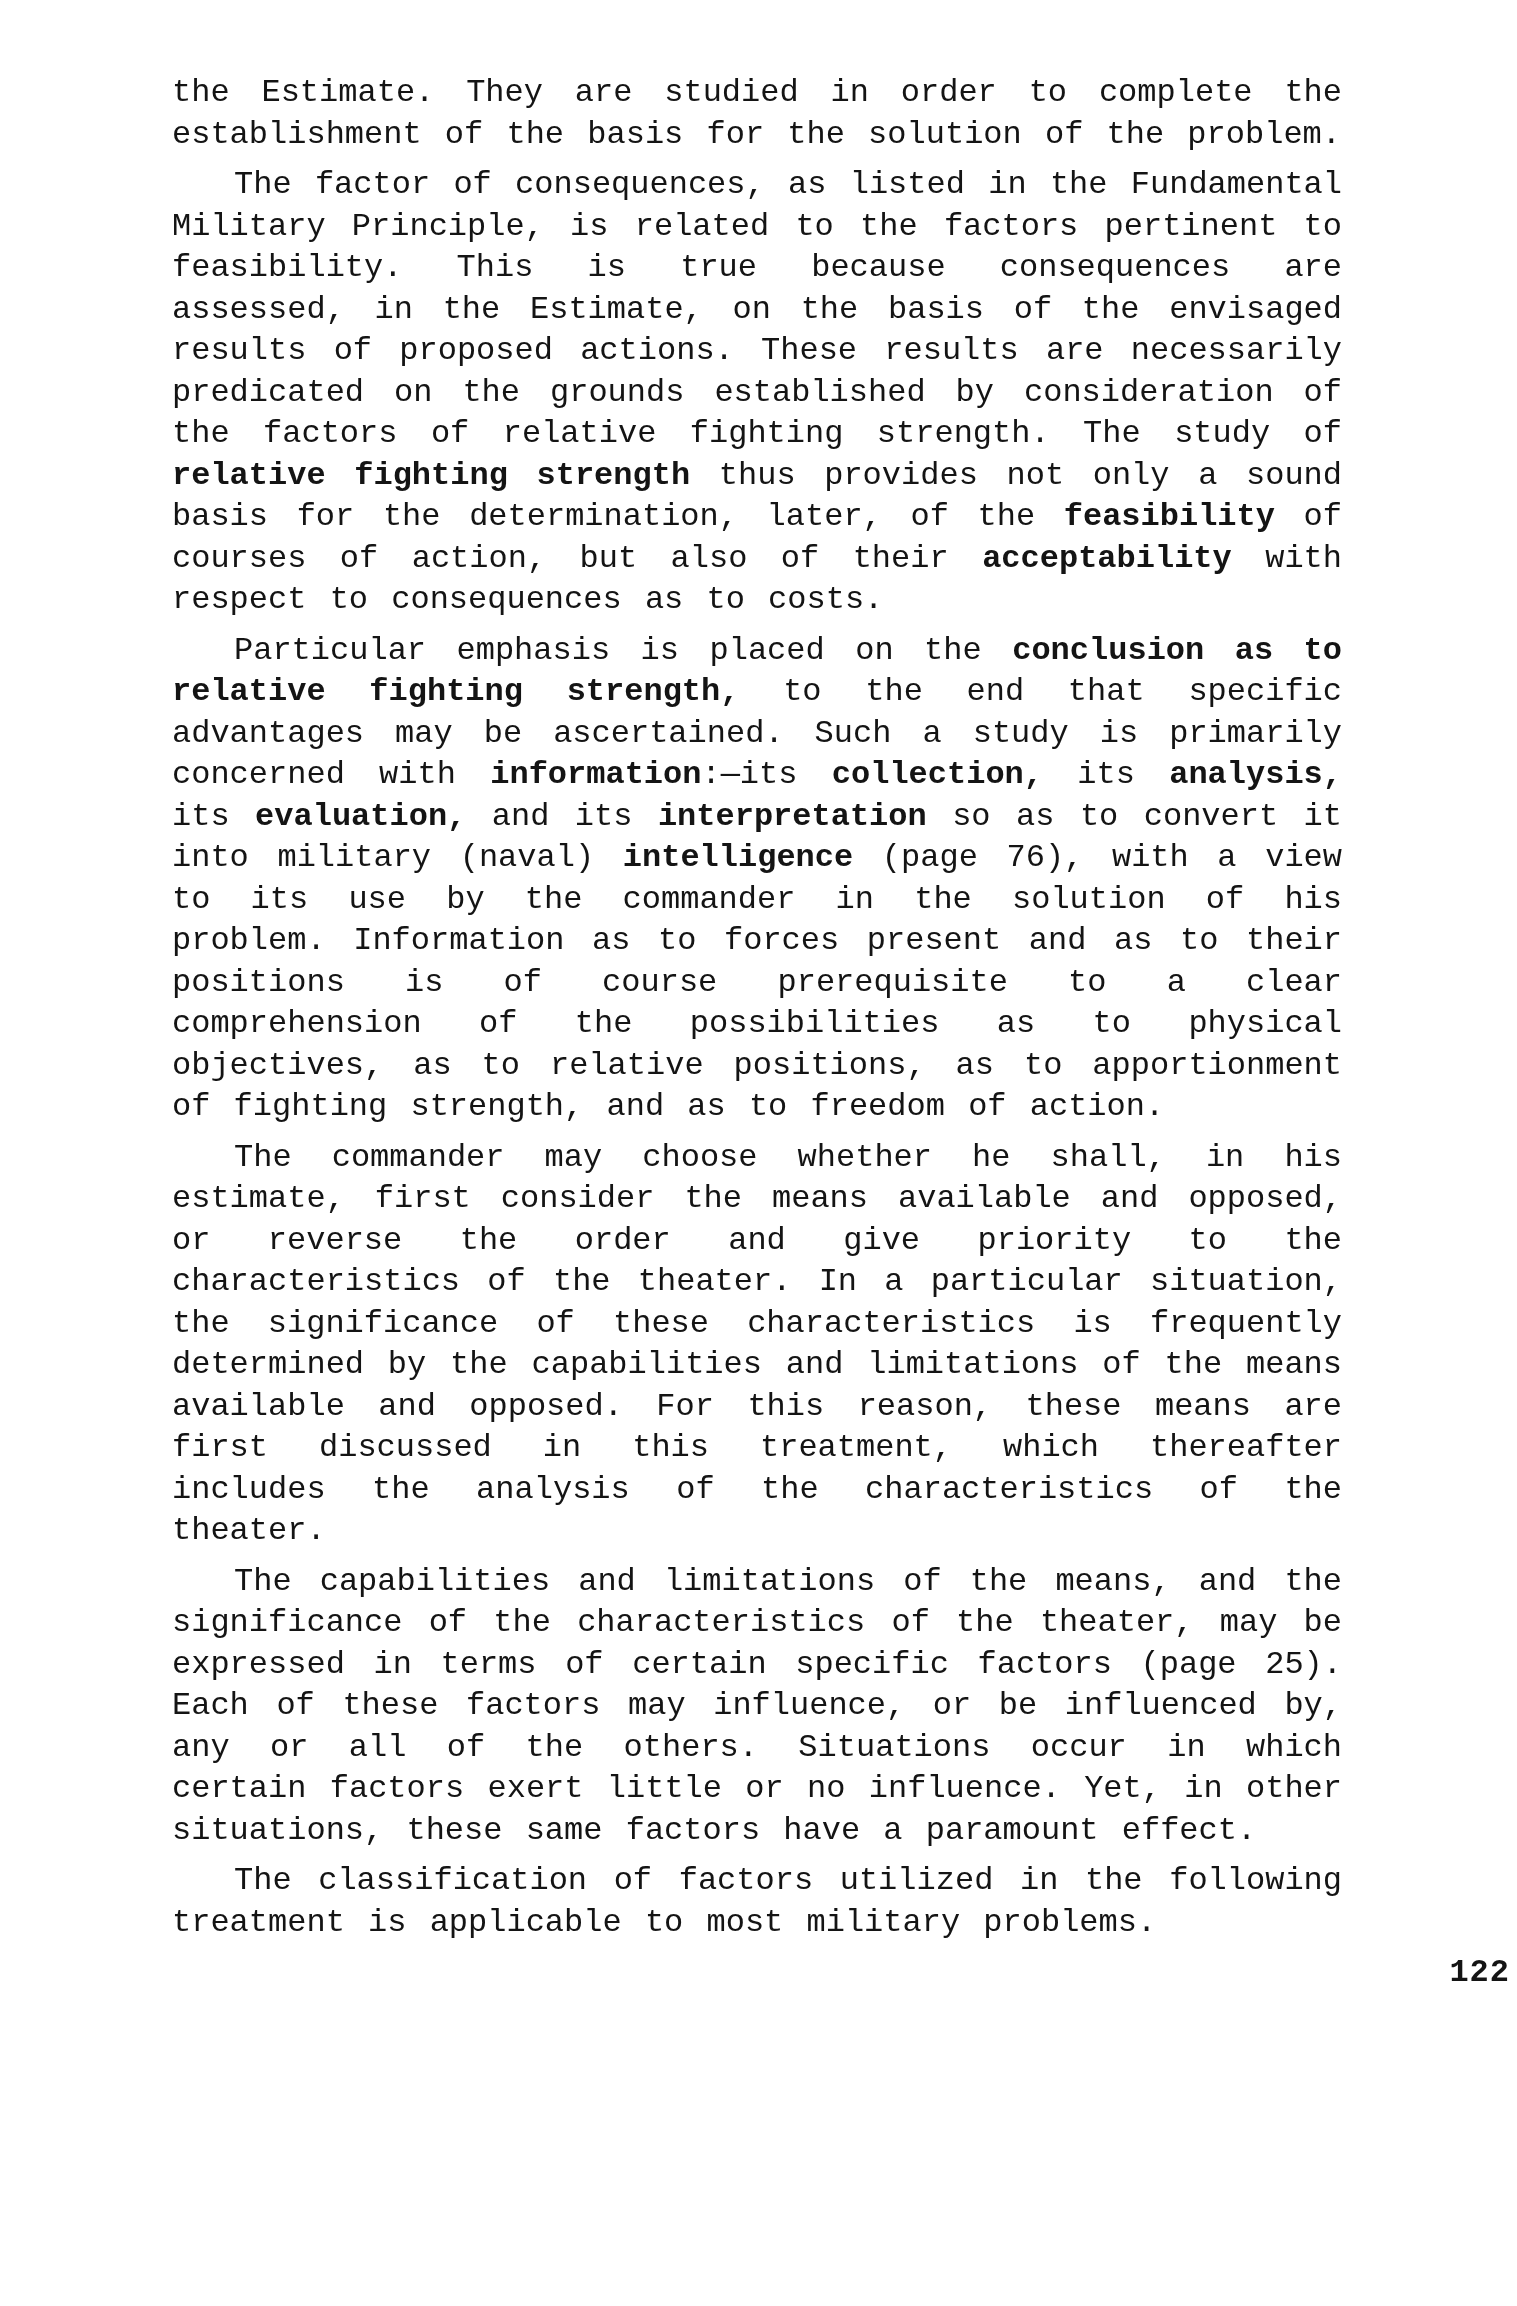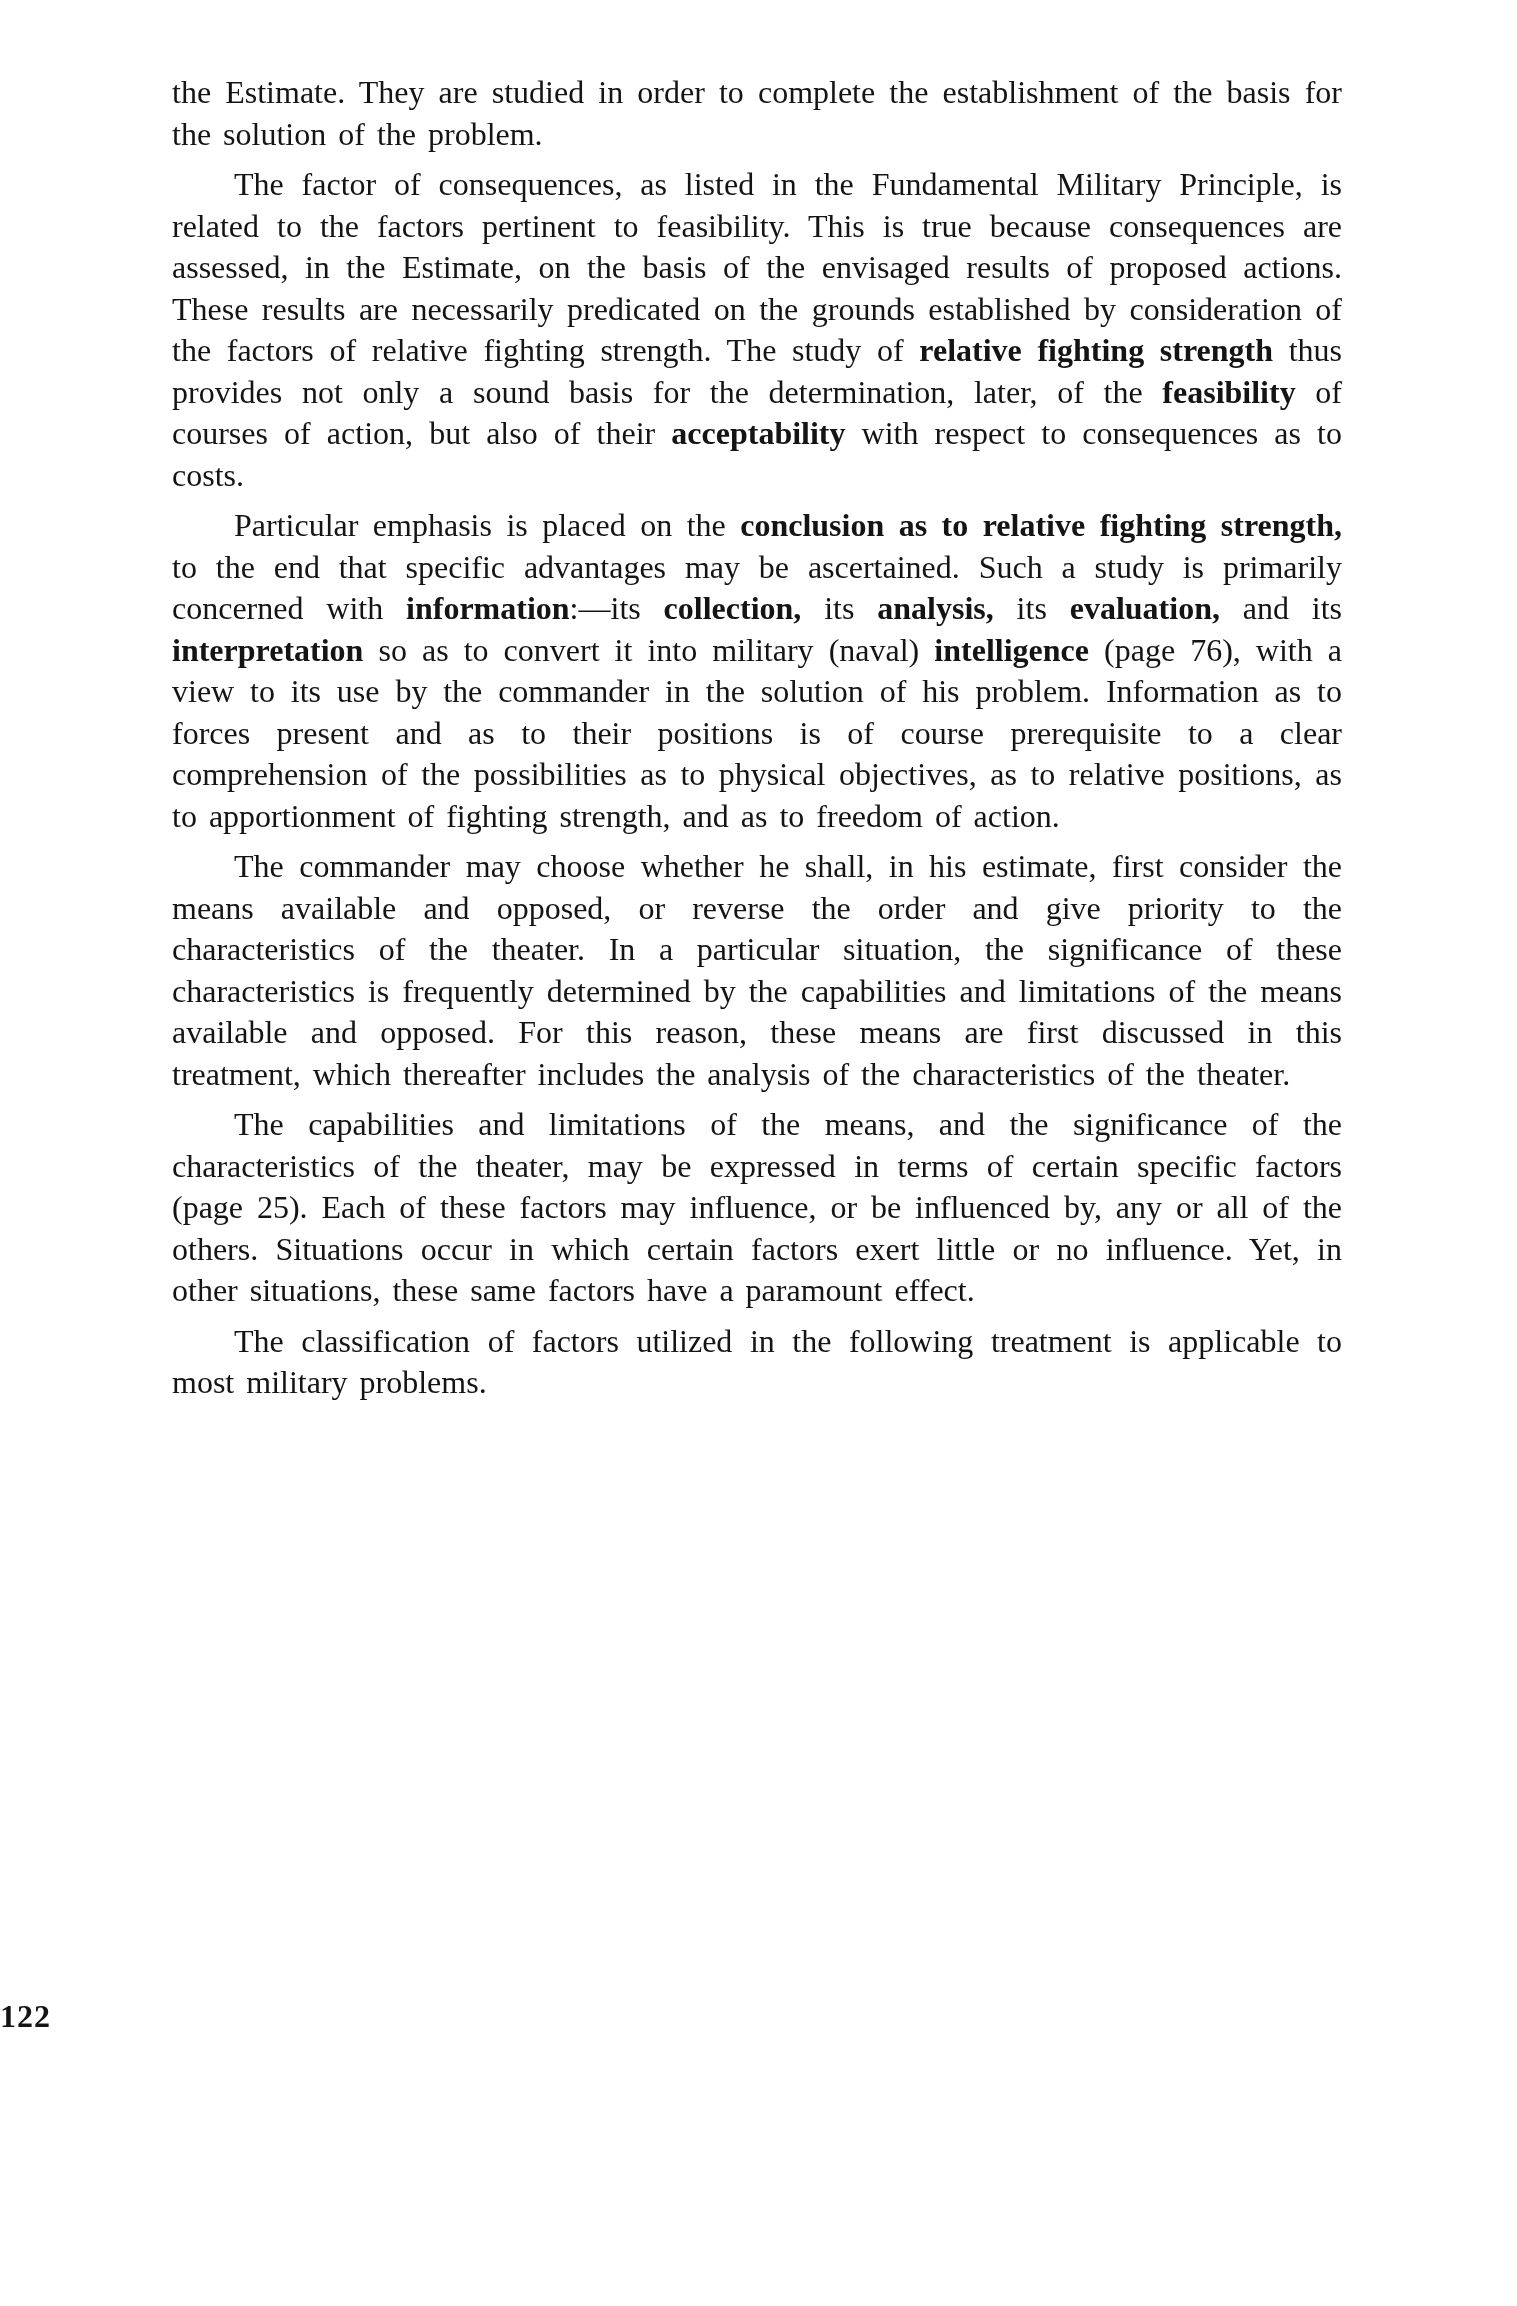--- a/index.html
+++ b/index.html
@@ -6,21 +6,21 @@
     margin: 0;
     padding: 0;
     background: #f6f6f4;
   }
   .page {
     position: relative;
     width: 1517px;
     height: 2306px;
     background: #ffffff;
     overflow: hidden;
-    font-family: Liberation Serif, serif;
+    font-family: Liberation Mono, monospace;
     color: #141414;
   }
   .text-block {
     position: absolute;
     top: 72px;
     left: 172px;
     width: 1170px;
     font-size: 32px;
     line-height: 41.5px;
     text-align: justify;
@@ -32,24 +32,24 @@
   }
   .para.indent {
     text-indent: 62px;
     margin-top: 9px;
   }
   .para b {
     font-weight: bold;
   }
   .page-number {
     position: absolute;
-    top: 1998px;
+    top: 1954px;
     left: 0;
     width: 1510px;
-    text-align: left;
+    text-align: right;
     font-size: 32px;
     font-weight: bold;
     letter-spacing: 1px;
   }
 </style>
 </head>
 <body>
 
 <div class="page">
   <div class="text-block">

